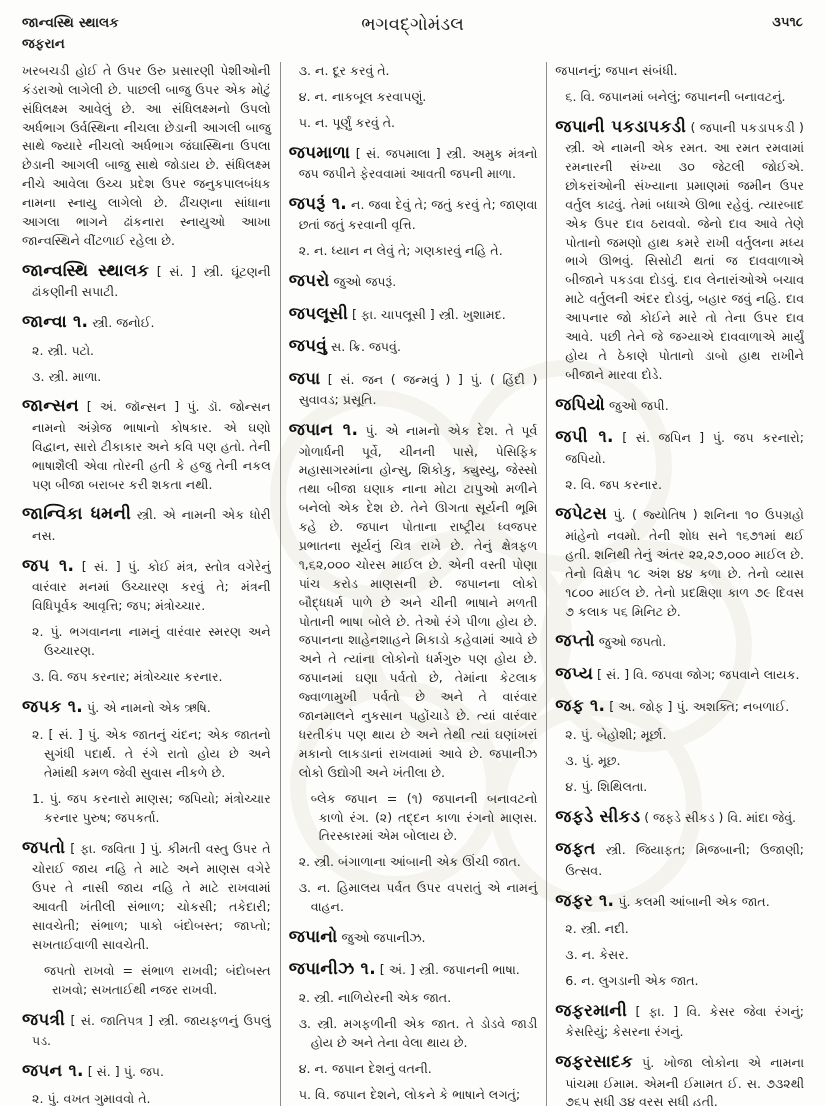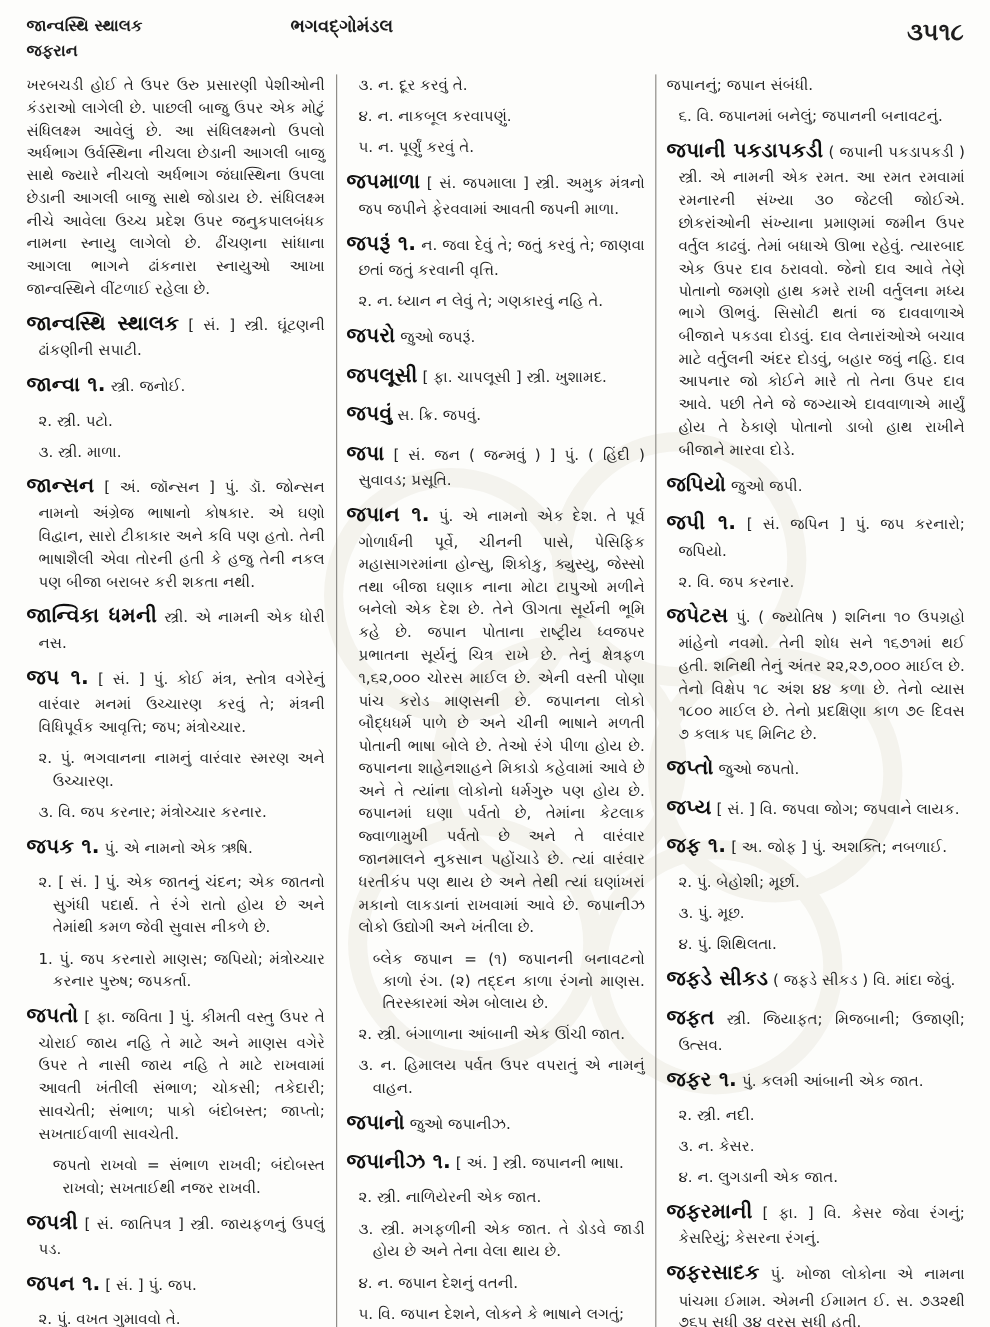--- a/index.html
+++ b/index.html
@@ -13,22 +13,22 @@
   }
   .page{position:relative;width:825px;height:1106px;z-index:1;border-radius:12px;}
 
   
   header{
     display:flex;align-items:flex-start;
     padding:12px 22px 4px 22px;
     font-size:13.5px;
   }
   .guide{width:220px;line-height:1.55;font-weight:bold;color:#1d1d1d;}
-  .title{flex:1;font-weight:bold;font-size:15px;color:#1d1d1d;padding-top:1px;}
-  .pageno{width:220px;text-align:right;font-weight:bold;font-size:20px;color:#1d1d1d;padding-top:2px;}
+  .title{flex:1;text-align:center;font-weight:normal;font-size:18px;color:#1d1d1d;padding-top:1px;}
+  .pageno{width:220px;text-align:right;font-weight:bold;font-size:13px;color:#1d1d1d;padding-top:2px;}
 
   
   .columns{
     display:flex;
     padding:4px 12px 10px 14px;
     position:relative;z-index:2;
   }
   .col{
     width:258px;
     padding:0 9px 0 8px;
@@ -133,20 +133,20 @@
         <p class="block entry"><b>જપ્ય</b> <span>[ સં. ] વિ. જપવા જોગ; જપવાને લાયક.</span></p>
         <p class="block entry"><b>જફ ૧.</b> <span>[ અ. જોફ ] પું. અશક્તિ; નબળાઈ.</span></p>
         <p class="block sense"><span>૨. પું. બેહોશી; મૂર્છા.</span></p>
         <p class="block sense"><span>૩. પું. મૂછ.</span></p>
         <p class="block sense"><span>૪. પું. શિથિલતા.</span></p>
         <p class="block entry"><b>જફડે સીકડ</b> <span>( જફડે સીકડ ) વિ. માંદા જેવું.</span></p>
         <p class="block entry"><b>જફત</b> <span>સ્ત્રી. જિયાફત; મિજબાની; ઉજાણી; ઉત્સવ.</span></p>
         <p class="block entry"><b>જફર ૧.</b> <span>પું. કલમી આંબાની એક જાત.</span></p>
         <p class="block sense"><span>૨. સ્ત્રી. નદી.</span></p>
         <p class="block sense"><span>૩. ન. કેસર.</span></p>
-        <p class="block sense"><span>૪. ન. લુગડાની એક જાત.</span></p>
+        <p class="block sense"><span>6. ન. લુગડાની એક જાત.</span></p>
         <p class="block entry"><b>જફરમાની</b> <span>[ ફા. ] વિ. કેસર જેવા રંગનું; કેસરિયું; કેસરના રંગનું.</span></p>
         <p class="block entry"><b>જફરસાદક</b> <span>પું. ખોજા લોકોના એ નામના પાંચમા ઈમામ. એમની ઈમામત ઈ. સ. ૭૩૨થી ૭૬૫ સુધી ૩૪ વરસ સુધી હતી.</span></p>
         <p class="block entry"><b>જફરાન ૧.</b> <span>[ અ. જઅફરાન ] સ્ત્રી.</span></p>
       </section>
   </main>
 
 </div>
 
 </body></html>

